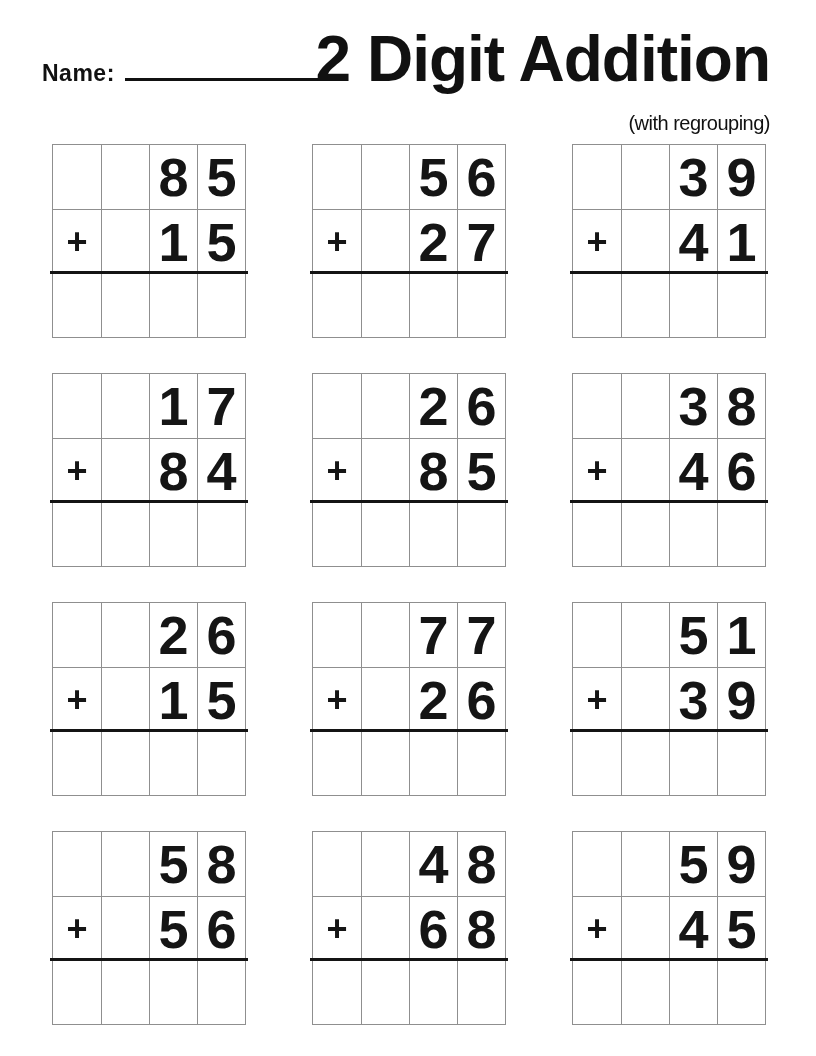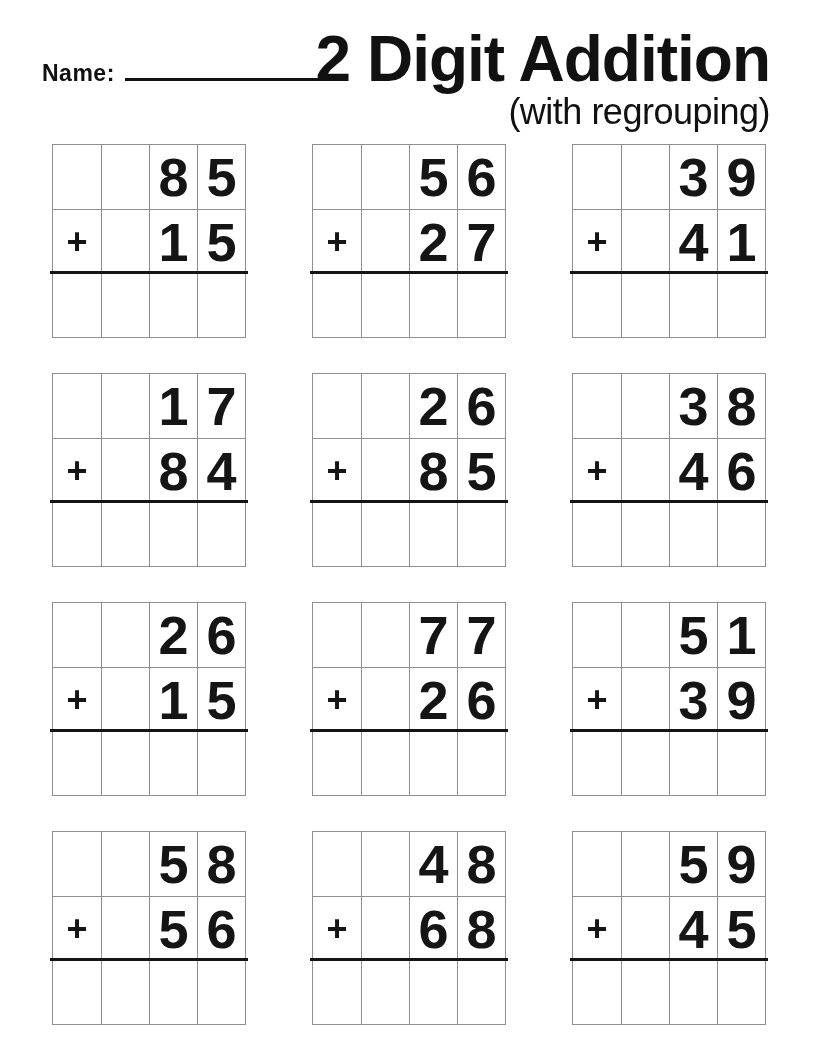--- a/index.html
+++ b/index.html
@@ -25,22 +25,22 @@
   }
   .title-block {
     position: absolute; right: 46px; top: 30px;
     text-align: right;
   }
   .title {
     font-size: 64px; font-weight: 700; letter-spacing: -1px;
     line-height: 58px; white-space: nowrap;
   }
   .subtitle {
-    font-size: 36px; font-weight: 400; letter-spacing: -0.5px;
-    line-height: 30px; margin-top: 9px; white-space: nowrap;
+    font-size: 20px; font-weight: 400; letter-spacing: -0.5px;
+    line-height: 30px; margin-top: 20px; white-space: nowrap;
   }
 
   
   .problems {
     display: grid;
     grid-template-columns: repeat(3, 194px);
     column-gap: 66px;
     row-gap: 35px;
     margin-left: 52px;
   }

